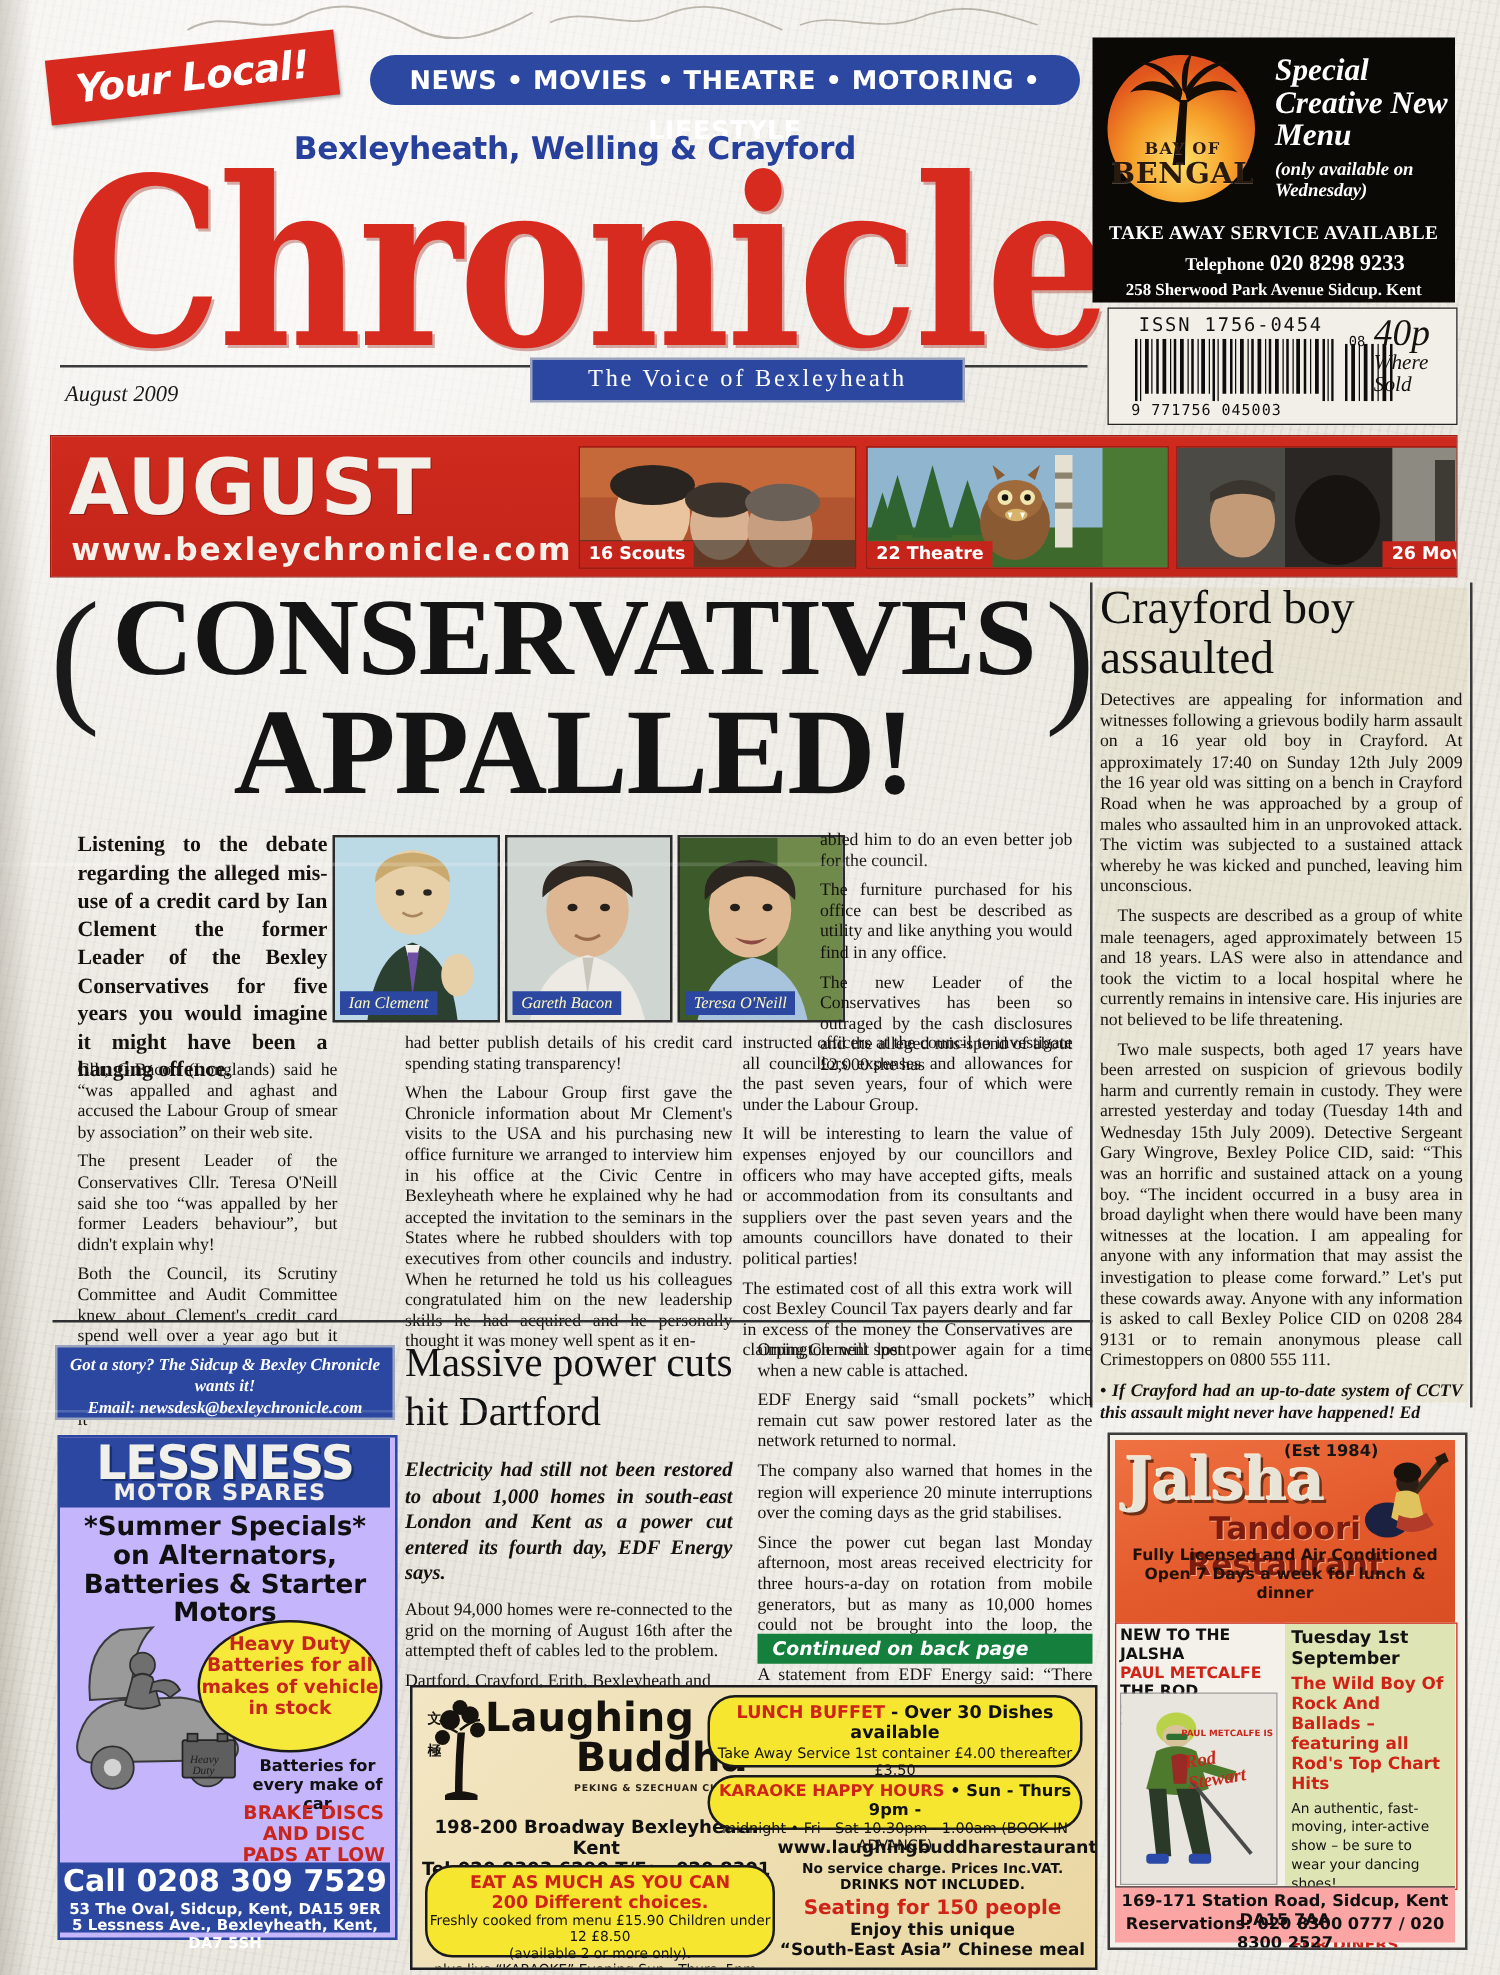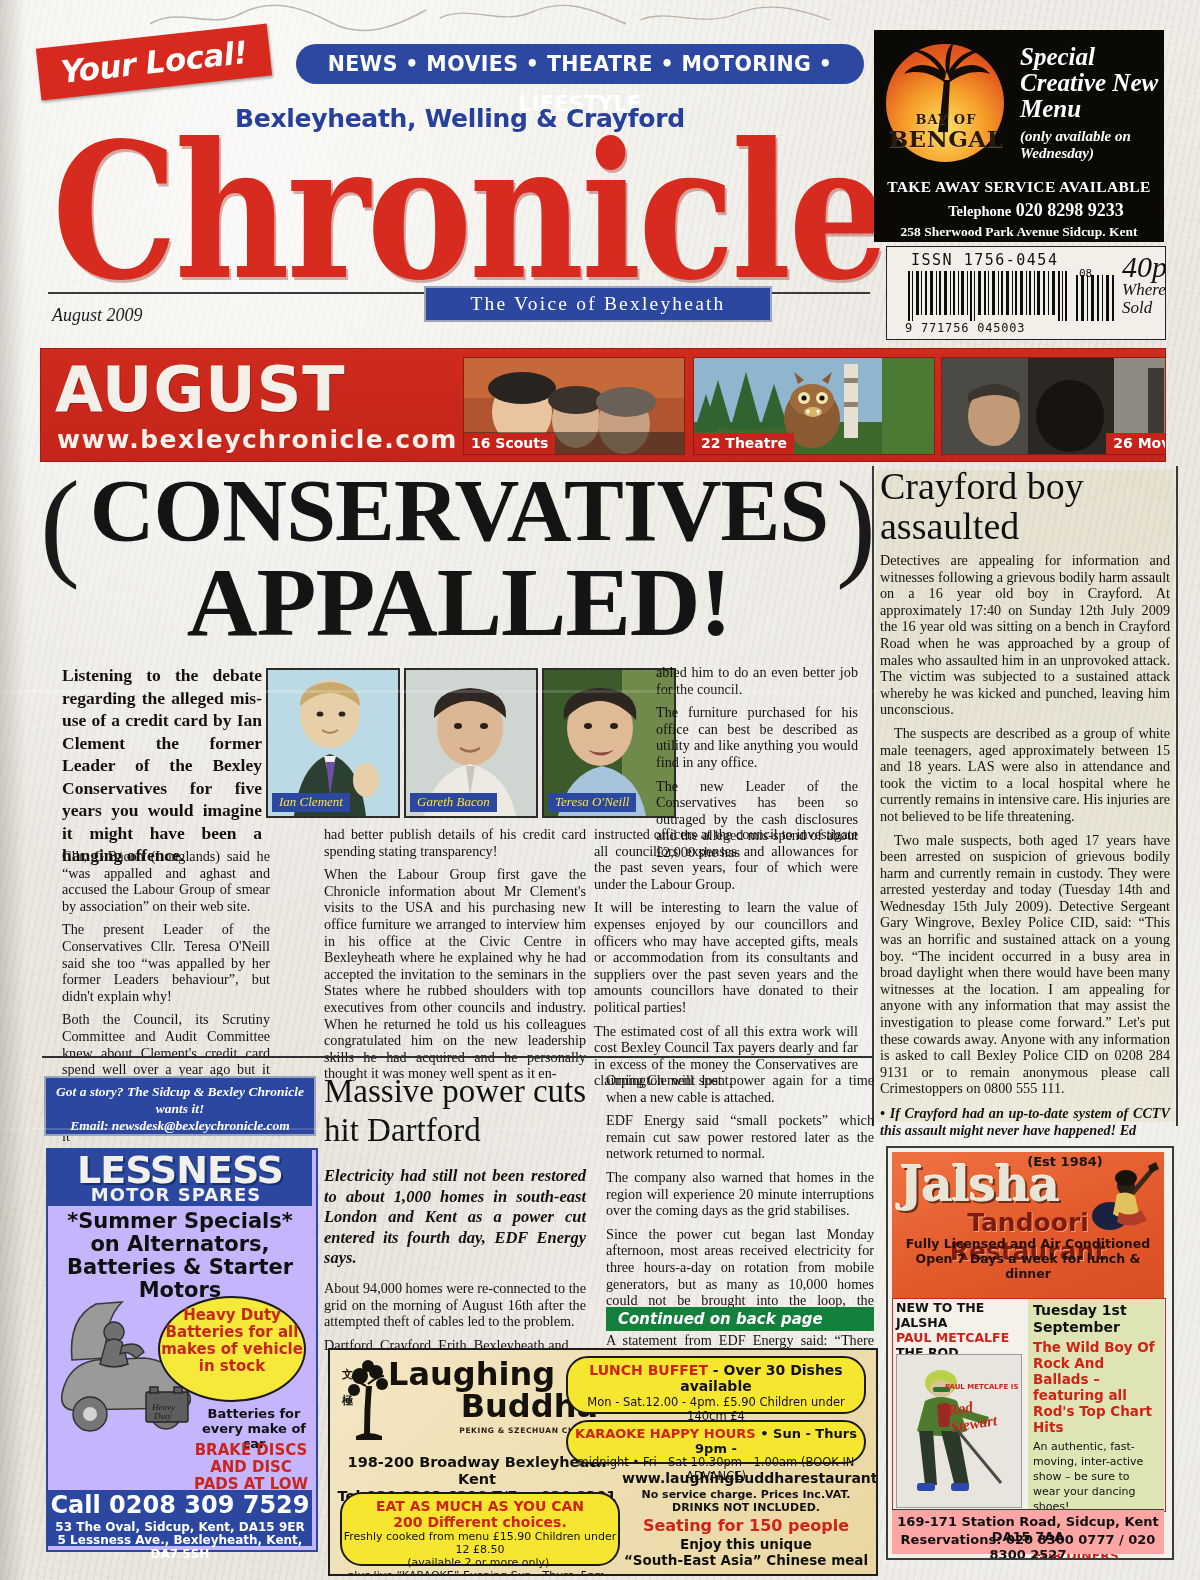--- a/index.html
+++ b/index.html
@@ -124,21 +124,21 @@
   #bars2{position:absolute;left:188px;top:28px;width:40px;height:46px;}
   #bars-num{
     position:absolute;left:18px;top:74px;width:176px;
     font-family:"DejaVu Sans Mono",monospace;font-size:12px;letter-spacing:.8px;color:#111;
   }
   #addon-num{
     position:absolute;left:192px;top:20px;
     font-family:"DejaVu Sans Mono",monospace;font-size:11px;color:#111;
   }
   #price{
-    position:absolute;left:235px;top:6px;width:48px;text-align:left;
+    position:absolute;left:212px;top:6px;width:48px;text-align:left;
     font-family:"Liberation Serif",serif;font-style:italic;
   }
   #price .p1{font-size:30px;display:block;line-height:28px;}
   #price .p2{font-size:17px;display:block;line-height:18px;}
   #price .p3{font-size:17px;display:block;line-height:18px;}
 
   
   #august-band{
     position:absolute;left:40px;top:348px;width:1124px;height:112px;
     background:linear-gradient(180deg,#cf2a1e,#c4251a);
@@ -201,21 +201,21 @@
   #col3-body{
     position:absolute;left:552px;top:360px;width:264px;
     font-size:14.2px;line-height:16.6px;text-align:justify;
   }
   .para{margin:0 0 7px 0;}
 
   .portrait{position:absolute;top:202px;border:2px solid #2b2b2b;overflow:hidden;}
   .portrait .ph{position:absolute;inset:0;}
   .cap{
     position:absolute;left:4px;bottom:4px;right:auto;
-    background:#2b47a0;color:#fde047;
+    background:#2b47a0;color:#fef9c3;
     font-family:"Liberation Serif",serif;font-style:italic;font-size:13px;
     padding:1px 7px 2px;white-space:nowrap;text-align:right;
   }
   #p1{left:224px;width:130px;height:146px;}
   #p2{left:362px;width:130px;height:146px;}
   #p3{left:500px;width:130px;height:146px;}
 
   
   #crayford{
     position:absolute;left:880px;top:466px;width:290px;height:660px;
@@ -819,21 +819,20 @@
     <div id="buddha-cuisine">PEKING &amp; SZECHUAN CUISINE</div>
     <div id="buddha-addr">
       <div>198-200 Broadway Bexleyheath Kent</div>
       <div>Tel:020 8303 6290 T/Fax 020 8301 5702</div>
     </div>
 
     <div class="pill" id="pill-lunch">
       <div class="t">
         <span class="hl">LUNCH BUFFET</span><span> - Over 30 Dishes available</span>
       </div>
-      <div class="d">Mon - Sat.12.00 - 4pm. £5.90 Children under 140cm £4</div>
       <div class="d">Take Away Service 1st container £4.00 thereafter £3.50</div>
     </div>
 
     <div class="pill" id="pill-kara">
       <div class="t">
         <span class="hl">KARAOKE HAPPY HOURS</span><span> • Sun - Thurs 9pm -</span>
       </div>
       <div class="d">midnight • Fri - Sat 10.30pm - 1.00am (BOOK IN ADVANCE)</div>
     </div>
 

